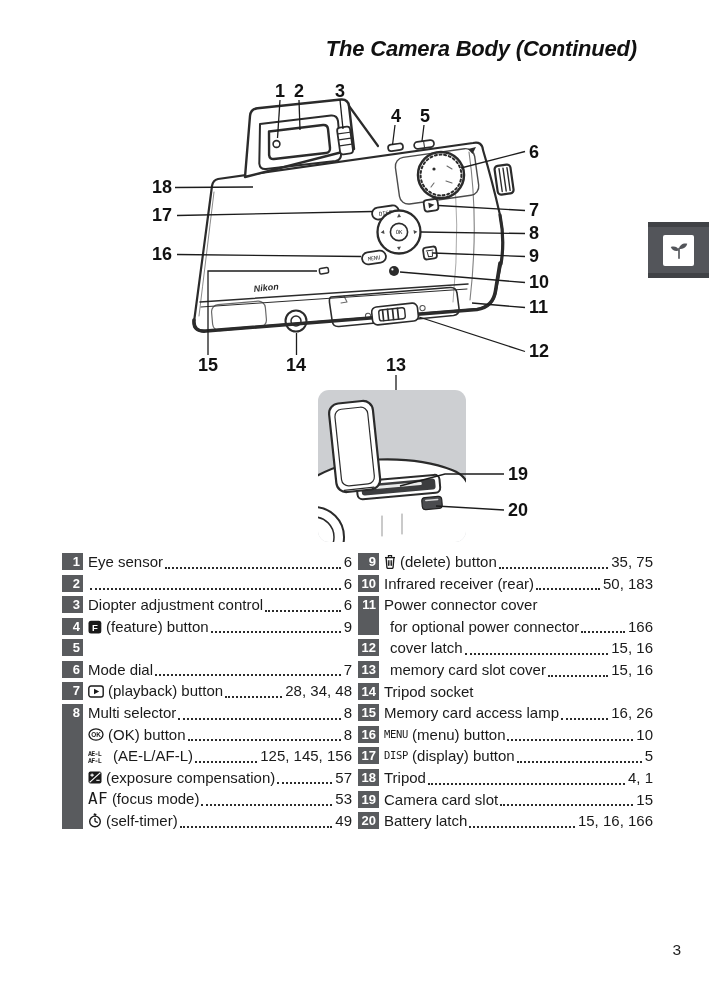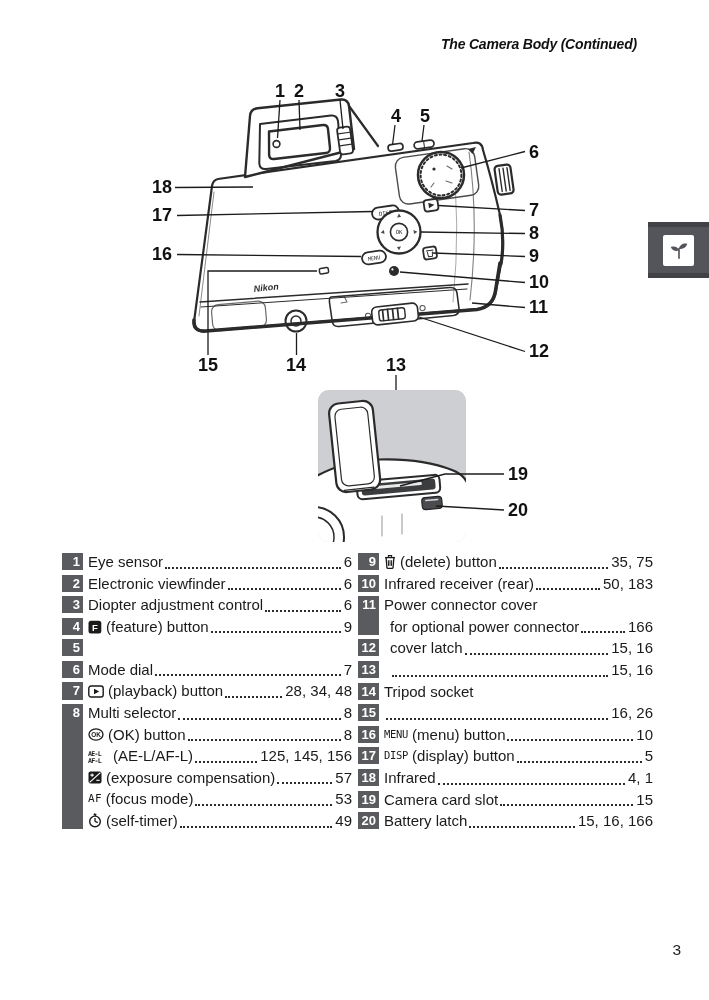--- a/index.html
+++ b/index.html
@@ -3,21 +3,21 @@
 <meta charset="utf-8">
 <style>
   html,body{margin:0;padding:0;}
   body{
     width:709px;height:1000px;position:relative;background:#ffffff;
     font-family:"Liberation Sans",sans-serif;color:#1a1a1a;overflow:hidden;
   }
   
   .page-header{
     position:absolute;top:36px;right:72px;
-    font-size:14px;font-weight:bold;font-style:italic;color:#111;
+    font-size:22px;font-weight:bold;font-style:italic;color:#111;
     letter-spacing:-0.2px;
   }
   
   .side-tab{
     position:absolute;right:0;top:222px;width:61px;height:56px;
     background:#53555a;
     box-shadow:inset 0 5px 0 rgba(0,0,0,0.22), inset 0 -5px 0 rgba(0,0,0,0.22);
     display:flex;align-items:center;justify-content:center;
   }
   .side-tab .tab-square{
@@ -44,21 +44,21 @@
     line-height:17px;box-sizing:border-box;
   }
   .rows{min-width:0;}
   .row{display:flex;align-items:center;height:21.6px;white-space:nowrap;justify-content:space-between;}
   .row.indent{padding-left:6px;}
   .row .icon{display:inline-flex;align-items:center;margin-right:4px;flex:0 0 auto;}
   .row .label{flex:0 0 auto;}
   .row .dots{flex:1 1 auto;border-bottom:2.2px dotted #2b2b2b;margin:0 3px 0 2px;align-self:flex-end;transform:translateY(-4px);min-width:6px;}
   .row .pages{flex:0 0 auto;}
   .techy{font-family:"DejaVu Sans Mono",monospace;font-size:10.5px;letter-spacing:-0.3px;}
-  .techy.af{font-size:11px;letter-spacing:0.3px;}
+  .techy.af{font-size:16px;letter-spacing:0.3px;}
   
   .page-number{position:absolute;top:941px;right:28px;font-size:15.5px;color:#222;}
 </style>
 </head>
 <body>
 
 <div class="page-header">The Camera Body (Continued)</div>
 
 <div class="side-tab">
   <div class="tab-square">
@@ -277,21 +277,20 @@
             <span class="label">Eye sensor</span>
             <span class="dots"></span>
             <span class="pages">6</span>
           </div>
         </div>
       </div>
       <div class="list-item">
         <div class="item-badge">2</div>
         <div class="rows">
           <div class="row">
-            <span class="label">Electronic viewfinder</span>
             <span class="dots"></span>
             <span class="pages">6</span>
           </div>
         </div>
       </div>
       <div class="list-item">
         <div class="item-badge">3</div>
         <div class="rows">
           <div class="row">
             <span class="label">Diopter adjustment control </span>
@@ -463,37 +462,39 @@
             <span class="label">cover latch</span>
             <span class="dots"></span>
             <span class="pages">15, 16</span>
           </div>
         </div>
       </div>
       <div class="list-item">
         <div class="item-badge">13</div>
         <div class="rows">
           <div class="row indent">
+            <span class="label">memory card slot cover</span>
             <span class="dots"></span>
             <span class="pages">15, 16</span>
           </div>
         </div>
       </div>
       <div class="list-item">
         <div class="item-badge">14</div>
         <div class="rows">
           <div class="row">
             <span class="label">Tripod socket</span>
           </div>
         </div>
       </div>
       <div class="list-item">
         <div class="item-badge">15</div>
         <div class="rows">
           <div class="row">
+            <span class="label">Memory card access lamp</span>
             <span class="dots"></span>
             <span class="pages">16, 26</span>
           </div>
         </div>
       </div>
       <div class="list-item">
         <div class="item-badge">16</div>
         <div class="rows">
           <div class="row">
             <span class="icon">
@@ -515,21 +516,21 @@
             <span class="label">(display) button</span>
             <span class="dots"></span>
             <span class="pages">5</span>
           </div>
         </div>
       </div>
       <div class="list-item">
         <div class="item-badge">18</div>
         <div class="rows">
           <div class="row">
-            <span class="label">Infrared </span>
+            <span class="label">Tripod </span>
             <span class="dots"></span>
             <span class="pages">4, 1</span>
           </div>
         </div>
       </div>
       <div class="list-item">
         <div class="item-badge">19</div>
         <div class="rows">
           <div class="row">
             <span class="label">Camera card slot</span>

